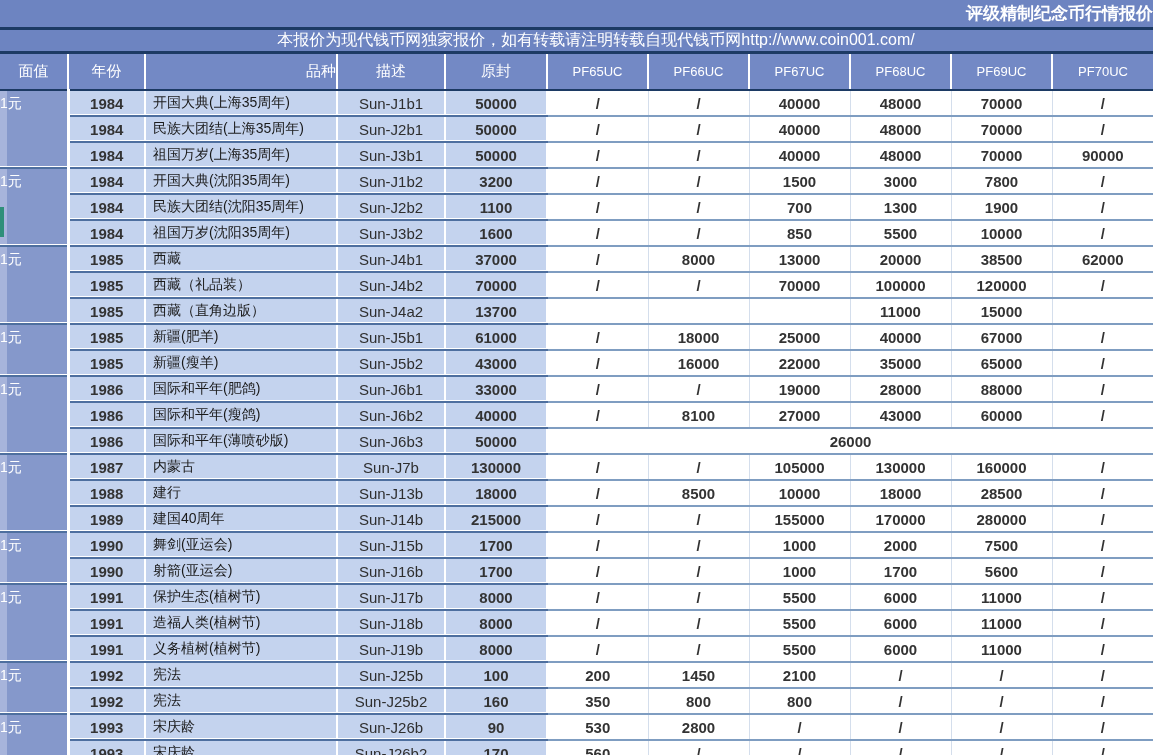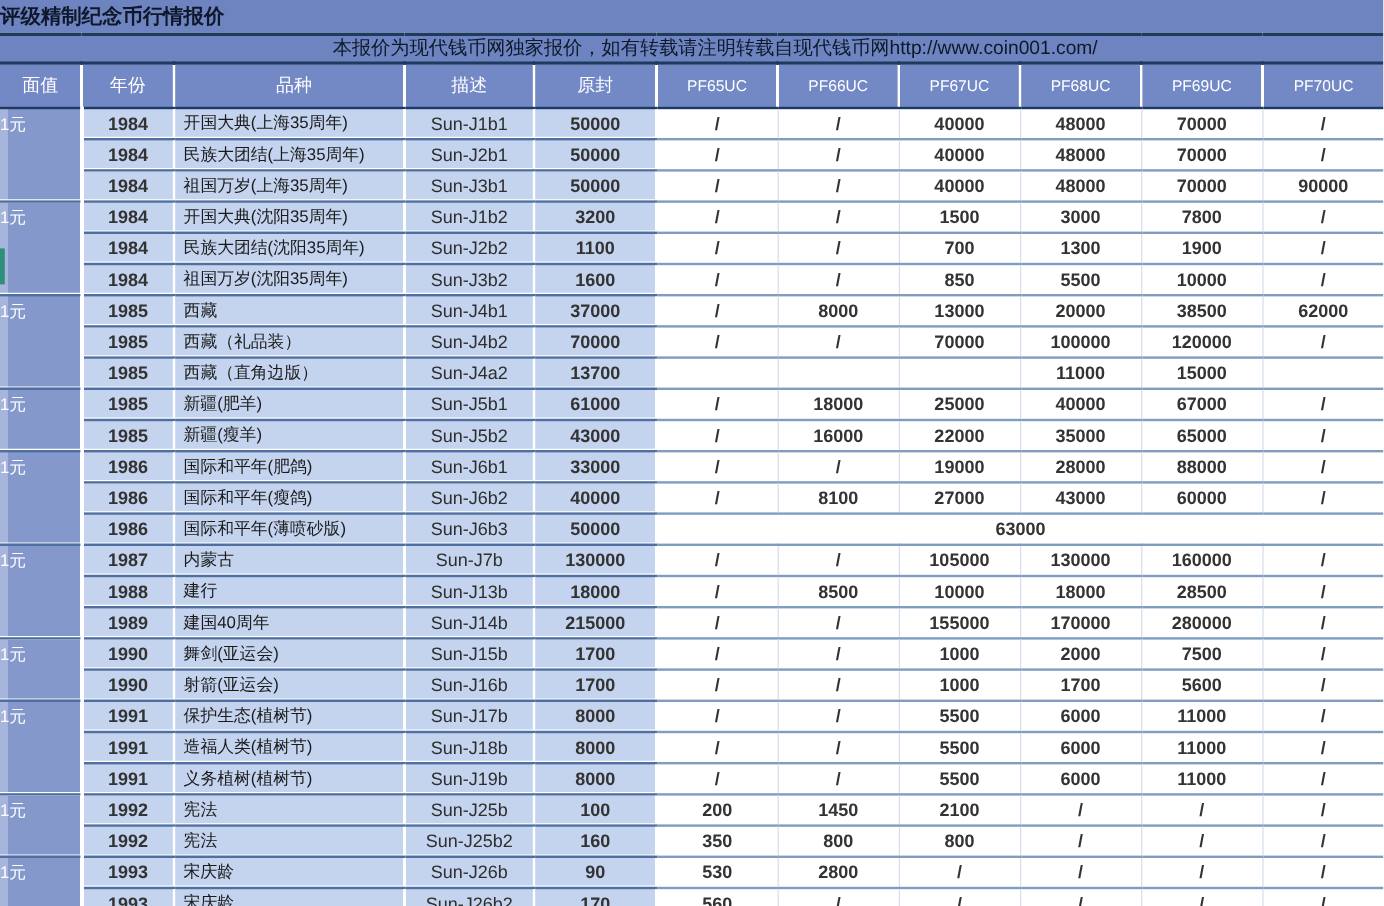--- a/index.html
+++ b/index.html
@@ -2,27 +2,27 @@
 <html><head>
 <meta charset="utf-8">
 <style>
   html,body{margin:0;padding:0;background:#fff;}
   .page{position:relative;width:1153px;height:755px;overflow:hidden;background:#fff;
         font-family:"Liberation Sans","DejaVu Sans",sans-serif;}
   table{border-collapse:collapse;table-layout:fixed;width:1153px;}
   th,td{box-sizing:border-box;padding:0;overflow:hidden;white-space:nowrap;}
 
   
-  tr.r-title th{height:28px;background:#6d84c1;color:#0f172a;font-size:17px;font-weight:600;
-                text-align:left;border-bottom:3px solid #1c3a64;}
-  tr.r-sub th{height:22px;background:#6d84c1;color:#0f172a;font-size:16px;font-weight:400;
+  tr.r-title th{height:28px;background:#6d84c1;color:#ffffff;font-size:17px;font-weight:600;
+                text-align:right;border-bottom:3px solid #1c3a64;}
+  tr.r-sub th{height:22px;background:#6d84c1;color:#ffffff;font-size:16px;font-weight:400;
               text-align:center;border-bottom:3px solid #1c3a64;padding-left:39px;}
   tr.r-head th{height:38px;background:#7389c5;color:#fff;font-size:15px;font-weight:400;
                text-align:center;border-bottom:2px solid #1c3a64;border-right:2px solid #fff;}
-  tr.r-head th.h-kind{text-align:center;padding-left:8px;}
+  tr.r-head th.h-kind{text-align:right;padding-left:8px;}
   tr.r-head th.h-pf{font-size:13px;}
   tr.r-head th:last-child{border-right:none;}
 
   
   td{height:26px;font-size:15px;color:#2e2e2e;}
   .c-face{background:linear-gradient(90deg,#a7b4db 0,#a7b4db 7px,#8598cb 7px);
           color:#fff;font-size:14px;text-align:left;vertical-align:top;
           padding-top:4px;border-right:3px solid #fff;border-bottom:2px solid #4e6f9f;
           box-shadow:inset 0 -1px 0 #fff;}
   .c-blue{background:#c4d3ee;border-right:2px solid #fff;border-bottom:2px solid #4e6f9f;
@@ -237,21 +237,21 @@
           <td class="c-pf">27000</td>
           <td class="c-pf">43000</td>
           <td class="c-pf">60000</td>
           <td class="c-pf">/</td>
         </tr>
         <tr>
           <td class="c-blue c-num">1986</td>
           <td class="c-blue c-kind">国际和平年(薄喷砂版)</td>
           <td class="c-blue">Sun-J6b3</td>
           <td class="c-blue c-num">50000</td>
-          <td class="c-pf" colspan="6">63000</td>
+          <td class="c-pf" colspan="6">26000</td>
         </tr>
         <tr>
           <td class="c-face" rowspan="3">1元</td>
           <td class="c-blue c-num">1987</td>
           <td class="c-blue c-kind">内蒙古</td>
           <td class="c-blue">Sun-J7b</td>
           <td class="c-blue c-num">130000</td>
           <td class="c-pf">/</td>
           <td class="c-pf">/</td>
           <td class="c-pf">105000</td>

